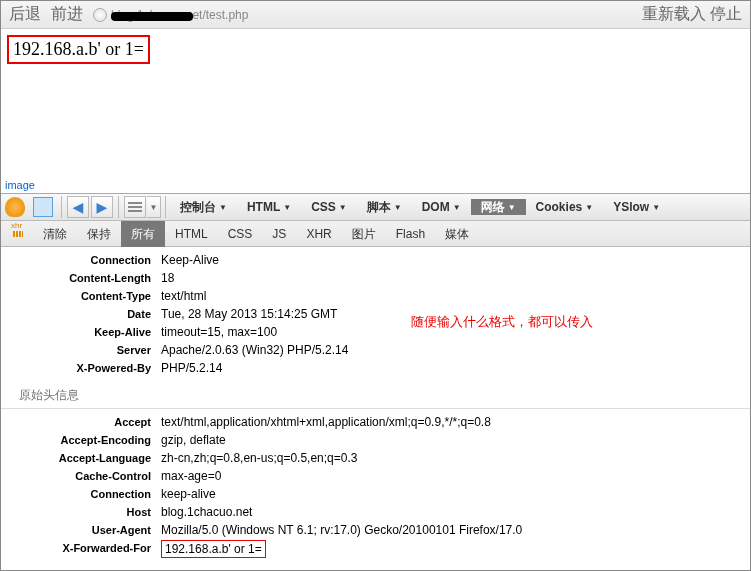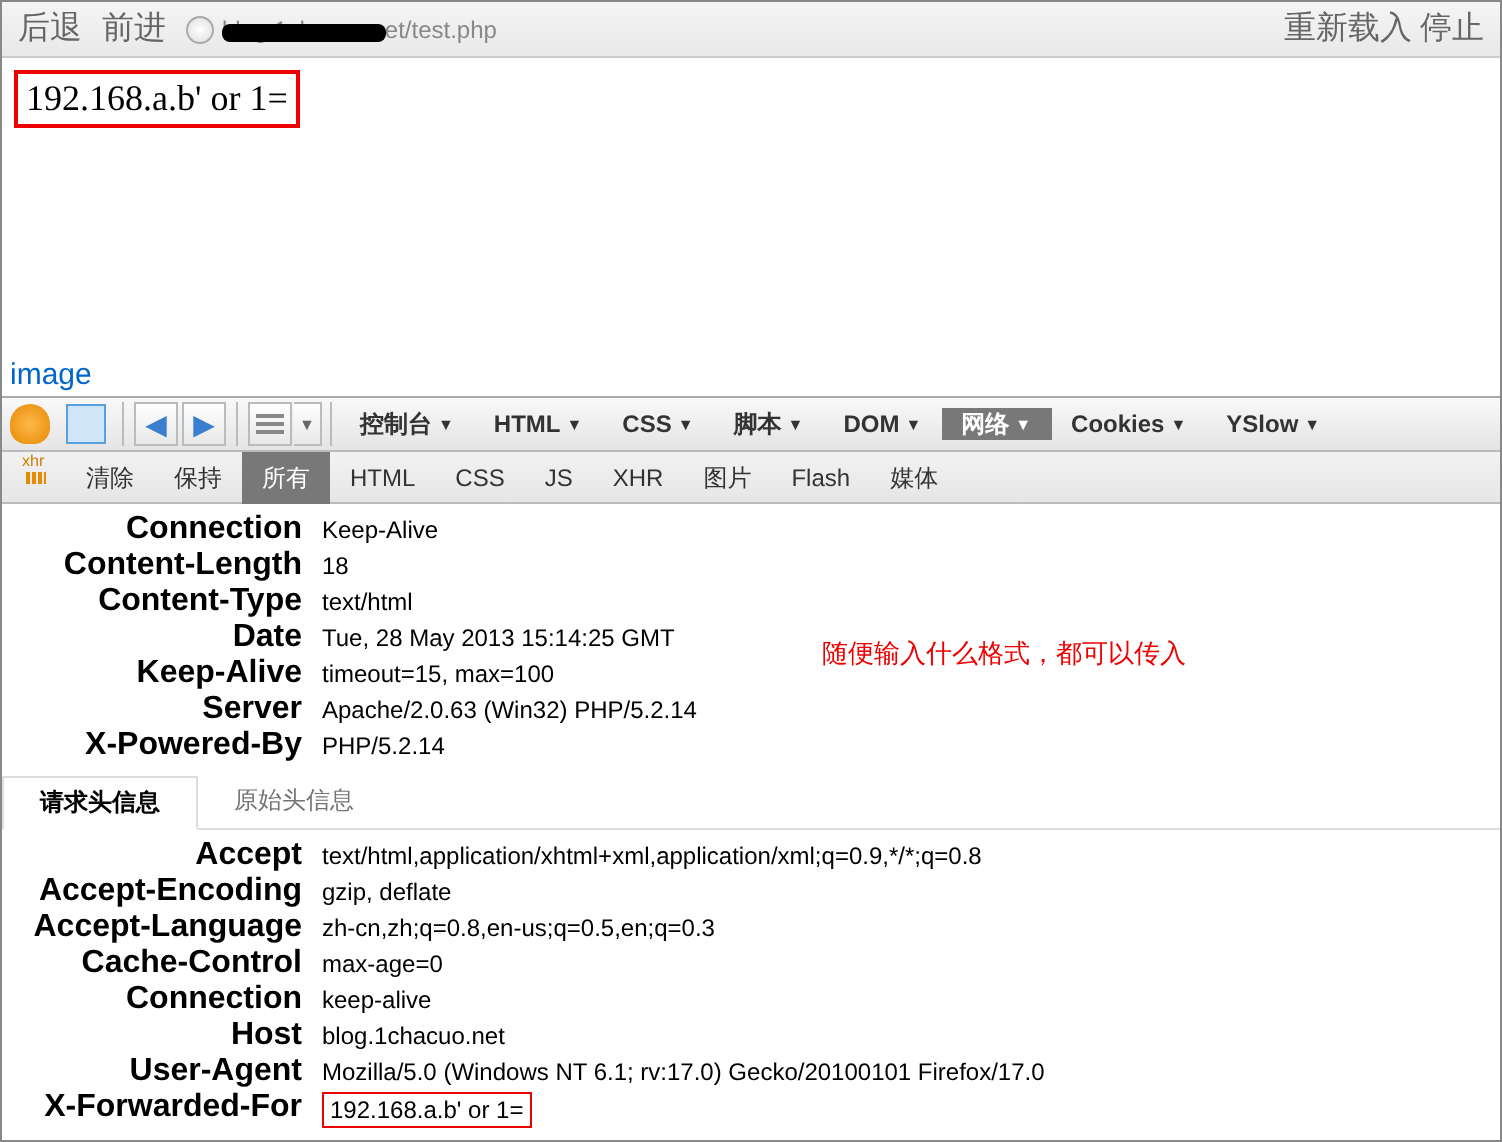--- a/index.html
+++ b/index.html
@@ -9,21 +9,21 @@
 .nav-btn { color: #666; cursor: pointer; font-size: 16px; }
 .url-box { flex: 0 0 auto; display: flex; align-items: center; gap: 4px; color: #888; }
 .url-globe { width: 14px; height: 14px; border: 1px solid #aaa; border-radius: 50%; display: inline-block; background: radial-gradient(#fff,#ddd); }
 .url-text { color: #888; position: relative; }
 .redacted { position: absolute; left: 0; top: 4px; width: 82px; height: 9px; background: #000; border-radius: 4px; }
 .right-nav { margin-left: auto; display: flex; gap: 4px; }
 
 .page-area { height: 150px; padding: 6px; background: #fff; }
 .ip-box { border: 2px solid #e00; padding: 2px 4px; display: inline-block; font-size: 18px; font-family: "Times New Roman", serif; color: #000; }
 
-.alt-text { color: #0066cc; font-size: 15px; padding: 0 0 2px 4px; }
+.alt-text { color: #0066cc; font-size: 11px; padding: 0 0 2px 4px; }
 
 .firebug-bar { height: 28px; background: linear-gradient(#f9f9f9,#e4e4e4); border-top: 1px solid #aaa; border-bottom: 1px solid #bbb; display: flex; align-items: center; }
 .fb-icon { width: 20px; height: 20px; margin: 0 4px; }
 .bug { background: radial-gradient(#ffb84d,#e68a00); border-radius: 50% 50% 40% 40%; }
 .inspect { border: 1px solid #5aa0e0; background: #cfe6f9; }
 .arrow-btn { width: 22px; height: 22px; border: 1px solid #bbb; background: linear-gradient(#fff,#e8e8e8); display: flex; align-items: center; justify-content: center; color: #3a7ed0; font-size: 14px; margin: 0 1px; cursor: pointer; }
 .list-btn { width: 22px; height: 22px; border: 1px solid #bbb; background: linear-gradient(#fff,#e8e8e8); display: flex; flex-direction: column; justify-content: center; gap: 2px; padding: 3px; margin: 0 1px; cursor: pointer; }
 .list-btn span { height: 2px; background: #888; }
 .dd { width: 14px; height: 22px; border: 1px solid #bbb; border-left: none; background: linear-gradient(#fff,#e8e8e8); display: flex; align-items: center; justify-content: center; font-size: 8px; color: #666; }
 .sep { width: 1px; height: 22px; background: #bbb; margin: 0 4px; }
@@ -33,21 +33,21 @@
 
 .subbar { height: 26px; background: linear-gradient(#f2f2f2,#e6e6e6); border-bottom: 1px solid #bbb; display: flex; padding-left: 4px; }
 .xhr-icon { width: 16px; height: 16px; margin: 0 6px; position: relative; }
 .xhr-icon::before { content: "xhr"; font-size: 8px; color: #d08000; position: absolute; top: 0; }
 .xhr-icon::after { content: ""; position: absolute; bottom: 0; left: 2px; width: 10px; height: 6px; background: repeating-linear-gradient(90deg,#e68a00 0 2px,transparent 2px 3px); }
 .subtab { padding: 0 10px; height: 26px; display: flex; align-items: center; color: #333; cursor: pointer; font-size: 12px; }
 .subtab.active { background: #787878; color: #fff; }
 
 .headers { padding: 4px 0 0 0; position: relative; font-family: "Lucida Grande", Tahoma, sans-serif; }
 .hdr-row { display: flex; padding: 1px 0; line-height: 16px; }
-.hdr-label { width: 160px; text-align: right; font-weight: bold; color: #000; padding-right: 10px; font-size: 16px; }
+.hdr-label { width: 160px; text-align: right; font-weight: bold; color: #000; padding-right: 10px; font-size: 11px; }
 .hdr-value { color: #000; font-size: 12px; }
 .red-note { position: absolute; color: #e00; font-size: 13px; margin-top: 20px; }
 
 .section-tabs { display: flex; border-bottom: 1px solid #ddd; margin-top: 6px; }
 .section-tab { padding: 4px 18px; color: #737373; font-size: 12px; cursor: pointer; }
 .section-tab.active { color: #000; font-weight: bold; border: 1px solid #ddd; border-bottom: 1px solid #fff; margin-bottom: -1px; background: #fff; }
 
 .xff-box { border: 1px solid #e00; padding: 0 3px; display: inline-block; }
 </style>
 </head>
@@ -144,21 +144,20 @@
         <div class="hdr-value">Apache/2.0.63 (Win32) PHP/5.2.14</div>
       </div>
       <div class="hdr-row">
         <div class="hdr-label">X-Powered-By</div>
         <div class="hdr-value">PHP/5.2.14</div>
       </div>
     </div>
   <div class="red-note" style="left:410px; top:46px;">随便输入什么格式，都可以传入</div>
 
   <div class="section-tabs">
-    <div class="section-tab active">请求头信息</div>
     <div class="section-tab">原始头信息</div>
   </div>
 
   <div id="req-hdrs" style="padding-top:4px;">
       <div class="hdr-row">
         <div class="hdr-label">Accept</div>
         <div class="hdr-value">text/html,application/xhtml+xml,application/xml;q=0.9,*/*;q=0.8</div>
       </div>
       <div class="hdr-row">
         <div class="hdr-label">Accept-Encoding</div>

